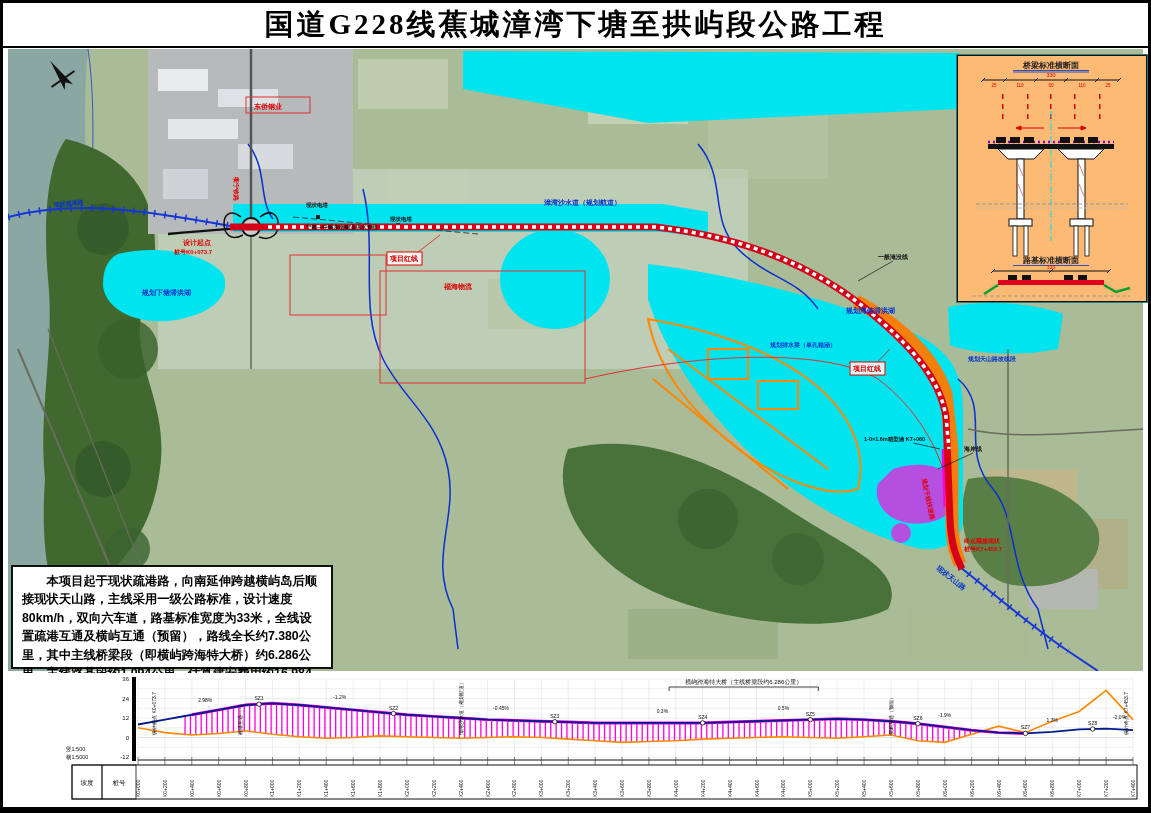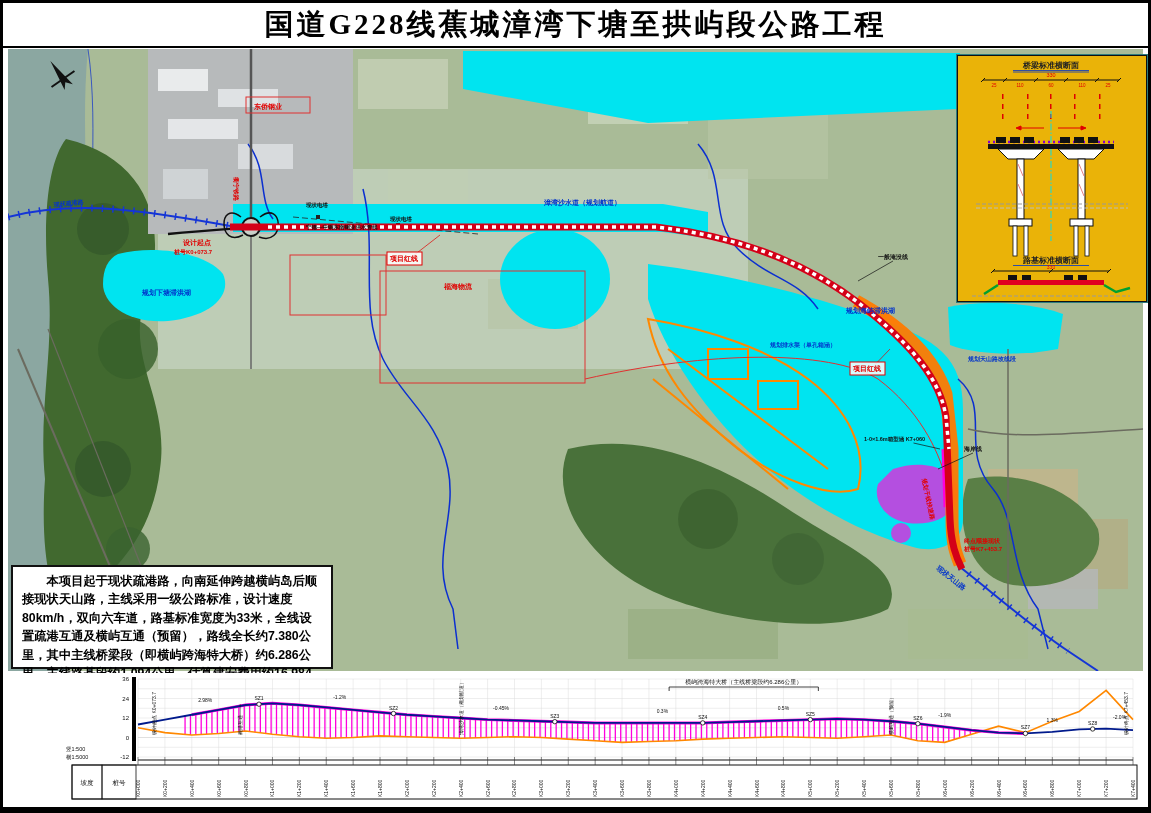--- a/index.html
+++ b/index.html
@@ -4,21 +4,21 @@
 <style>
   html,body{margin:0;padding:0;background:#555;}
   .page{position:relative;width:1151px;height:813px;background:#fff;box-sizing:border-box;
         border:3px solid #000;border-bottom-width:6px;overflow:hidden;
         font-family:"Liberation Sans",sans-serif;}
   .titlebar{position:absolute;left:0;top:0;width:1145px;height:43px;border-bottom:2px solid #000;
             display:flex;align-items:center;justify-content:center;}
   .titlebar h1{margin:0;font-size:29px;font-weight:700;letter-spacing:3px;color:#000;
                font-family:"Liberation Serif",serif;}
   .map{position:absolute;left:5px;top:46px;width:1135px;height:622px;overflow:hidden;background:#a9bb97;}
-  .inset{position:absolute;left:954px;top:52px;width:188px;height:245px;background:#eab308;
+  .inset{position:absolute;left:954px;top:52px;width:188px;height:245px;background:#fdba74;
          border:1px solid #111;box-shadow:0 0 0 1px #2e7d7d;}
   .descbox{position:absolute;left:8px;top:562px;width:322px;height:104px;background:#fff;
            border:2px solid #111;box-sizing:border-box;padding:5px 9px;}
   .descbox p{margin:0;font-size:12.3px;line-height:1.5;text-indent:2em;color:#000;font-weight:600;}
   .profile{position:absolute;left:5px;top:670px;width:1135px;height:132px;background:#fff;}
   svg text{font-family:"Liberation Sans",sans-serif;}
 </style>
 </head>
 <body>
 

